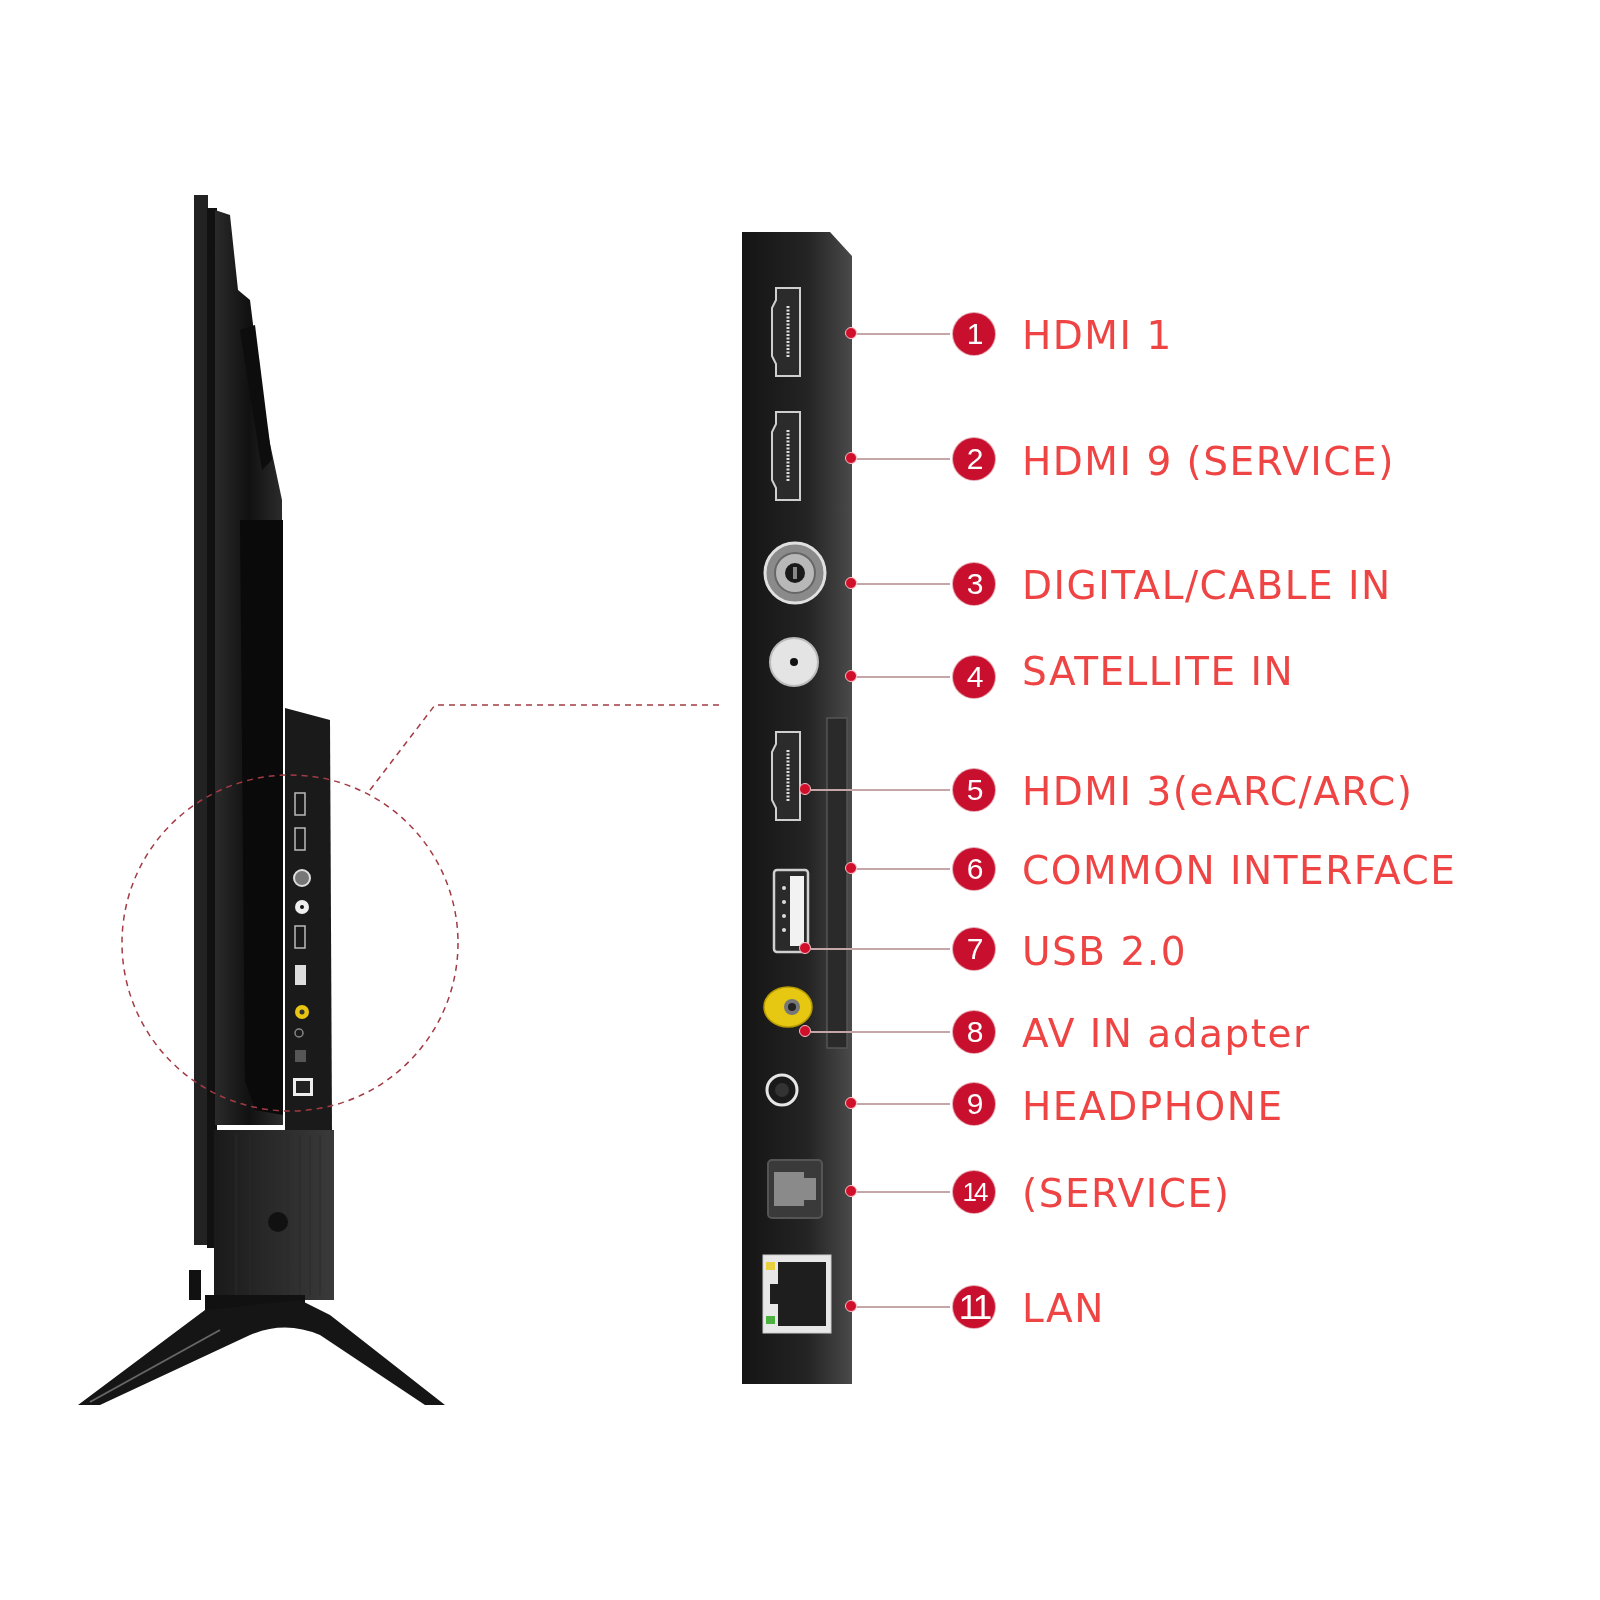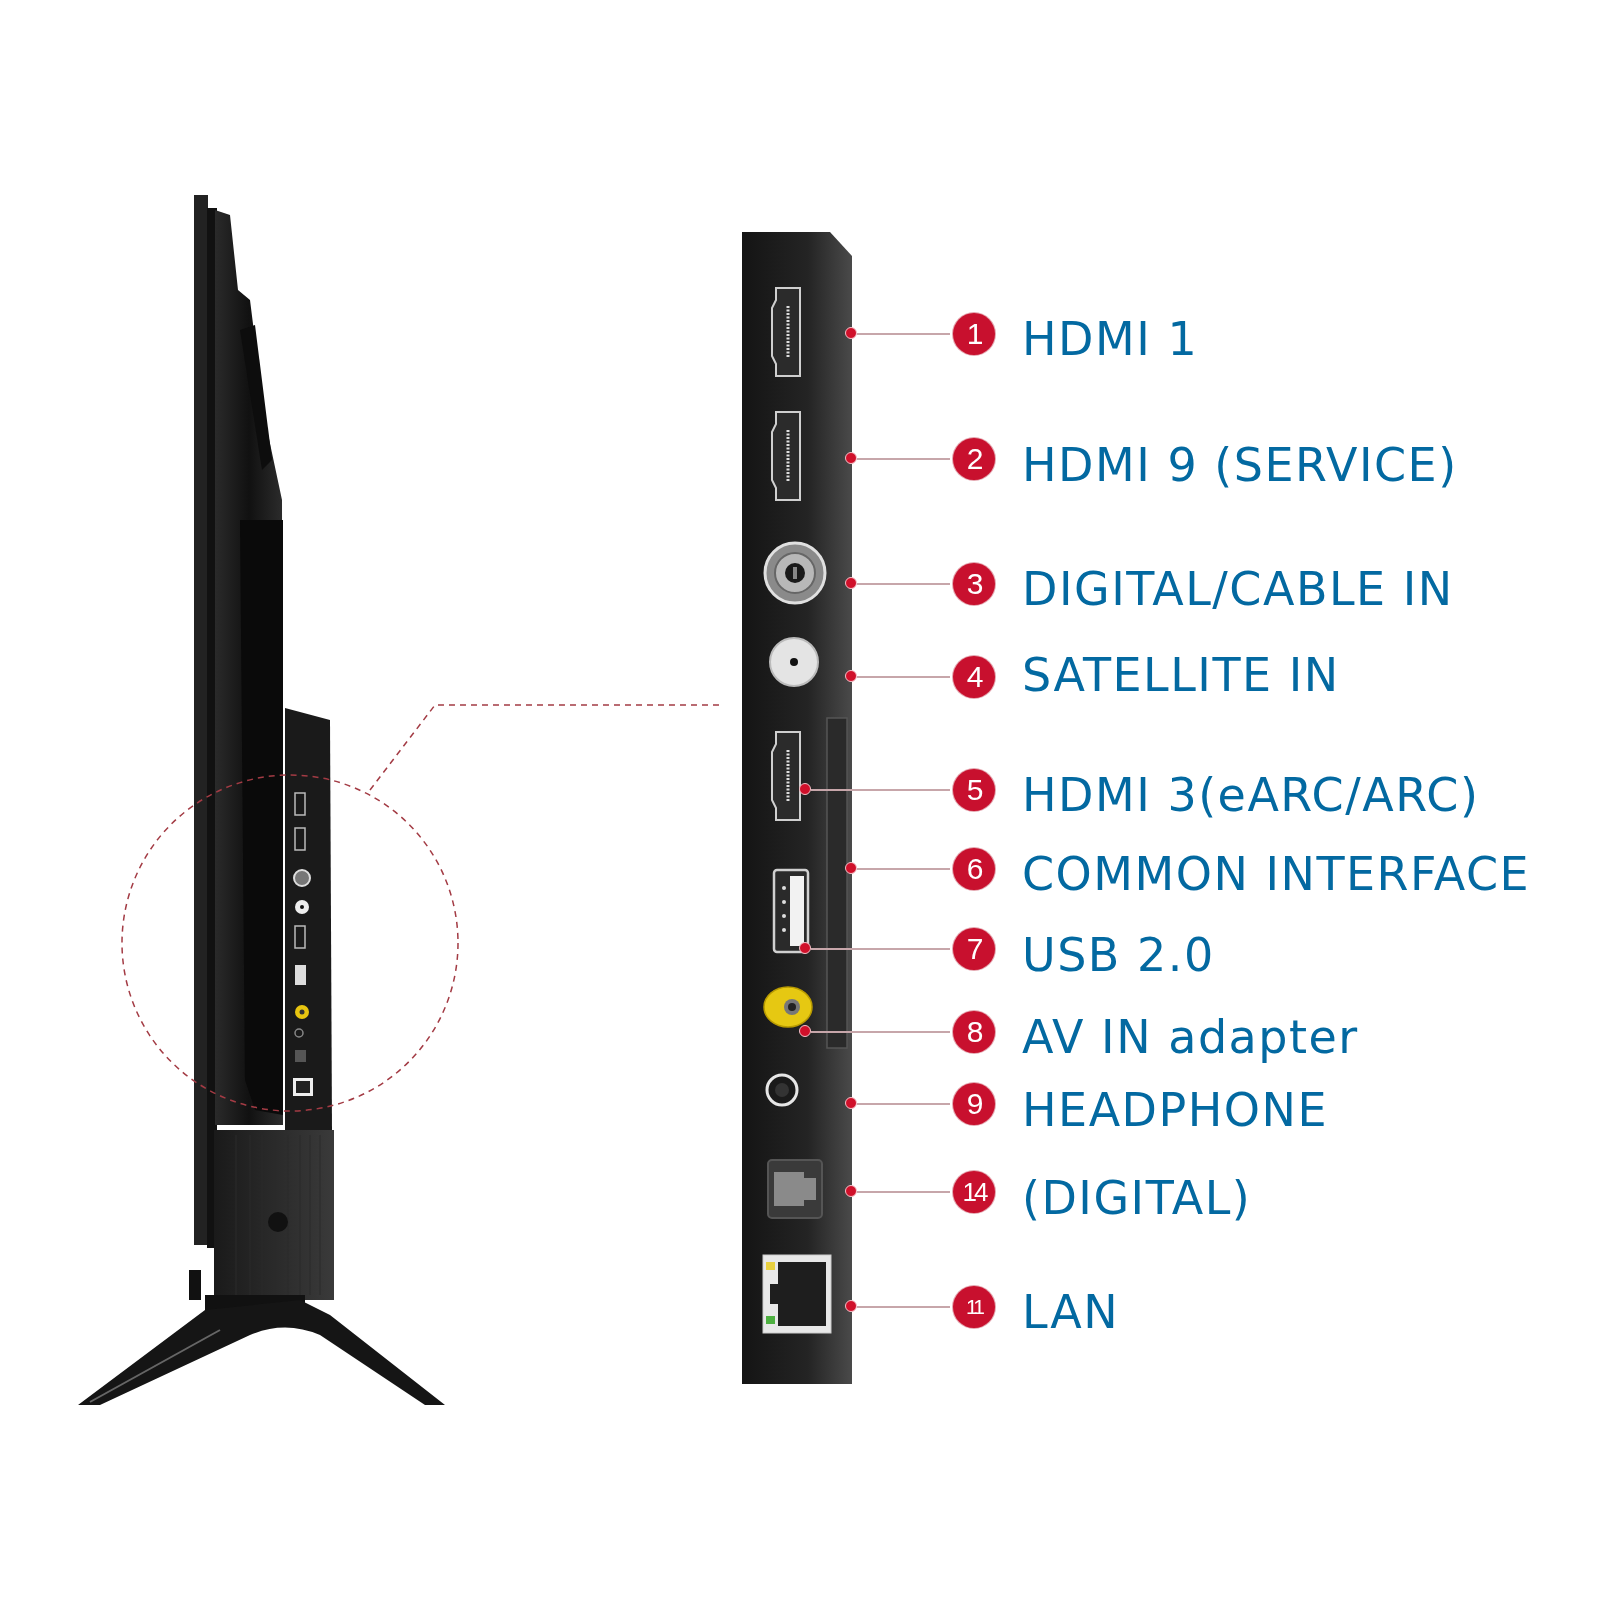--- a/index.html
+++ b/index.html
@@ -8,21 +8,21 @@
   svg { display:block; }
 
   
   #panel { position:absolute; left:742px; top:232px; width:112px; height:1152px; }
   .port { position:absolute; }
   .leader-dot { position:absolute; width:12px; height:12px; border-radius:50%; background:#d0102a; border:1.5px solid #f4c1c8; box-sizing:border-box; }
   .leader-line { position:absolute; height:1.5px; background:#c7a6aa; }
   .badge { position:absolute; width:42px; height:42px; border-radius:50%; background:#c8102e;
            color:#ffffff; font-family:"Liberation Sans", sans-serif; font-size:30px; line-height:42px; text-align:center;
            letter-spacing:-2px; box-shadow:0 0 0 1px #e4a7b0; }
-  .label { position:absolute; left:1022px; font-family:"DejaVu Sans", sans-serif; font-size:46px; color:#0369a1; letter-spacing:1.5px; white-space:nowrap; line-height:1; }
+  .label { position:absolute; left:1022px; font-family:"DejaVu Sans", sans-serif; font-size:39px; color:#ef4444; letter-spacing:1.5px; white-space:nowrap; line-height:1; }
   .label .sub { display:block; }
 </style>
 </head>
 <body>
 
 <div class="abs" style="left:0;top:0;width:720px;height:1600px;">
   <svg width="720" height="1600">
     <defs>
       <linearGradient id="tvg" x1="0" x2="1">
         <stop offset="0" stop-color="#2a2a2a"></stop>
@@ -220,22 +220,22 @@
   <div class="leader-line" style="left:857px;top:1103px;width:93px"></div>
   <div class="badge" style="left:953px;top:1083px">9</div>
   <div class="label" style="top:1087px">HEADPHONE</div>
 </div>
 
 <div>
   <div class="leader-dot" style="left:845px;top:1185px"></div>
   <div class="leader-line" style="left:857px;top:1191px;width:93px"></div>
   <div class="badge" style="left:953px;top:1171px;font-size:26px;letter-spacing:-3px;">14</div>
   <div class="label" style="top:1174px;line-height:1.05;">
-    <span class="sub">(DIGITAL)</span>
+    <span class="sub">(SERVICE)</span>
   </div>
 </div>
 
 <div>
   <div class="leader-dot" style="left:845px;top:1300px"></div>
   <div class="leader-line" style="left:857px;top:1306px;width:93px"></div>
-  <div class="badge" style="left:953px;top:1286px;font-size:21px;letter-spacing:-3px;">11</div>
+  <div class="badge" style="left:953px;top:1286px;font-size:35px;letter-spacing:-3px;">11</div>
   <div class="label" style="top:1289px">LAN</div>
 </div>
 
 </body></html>

